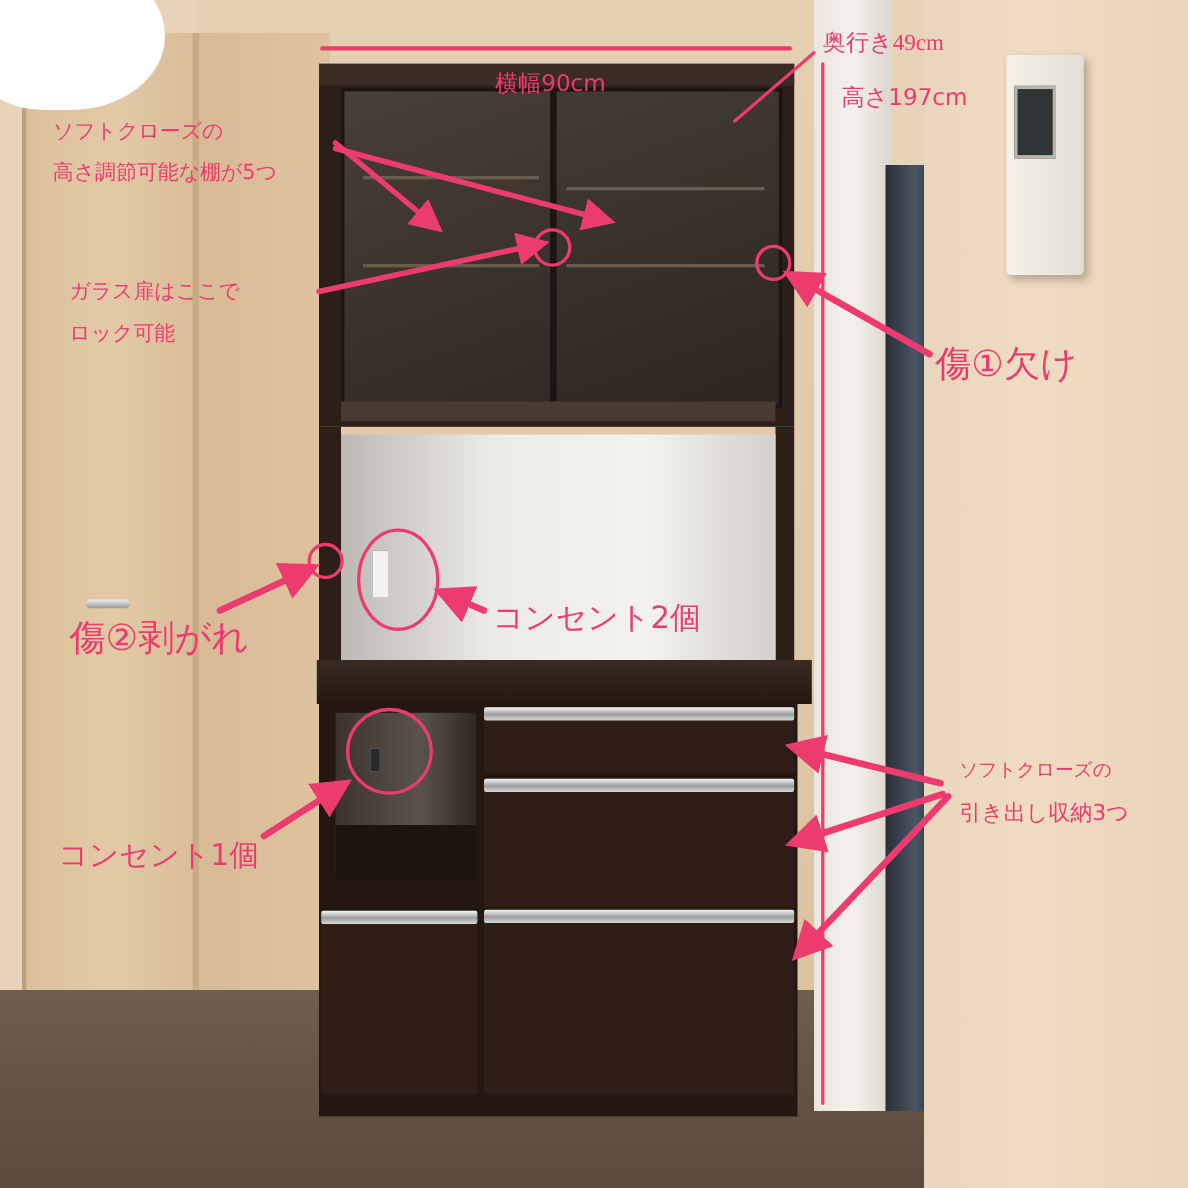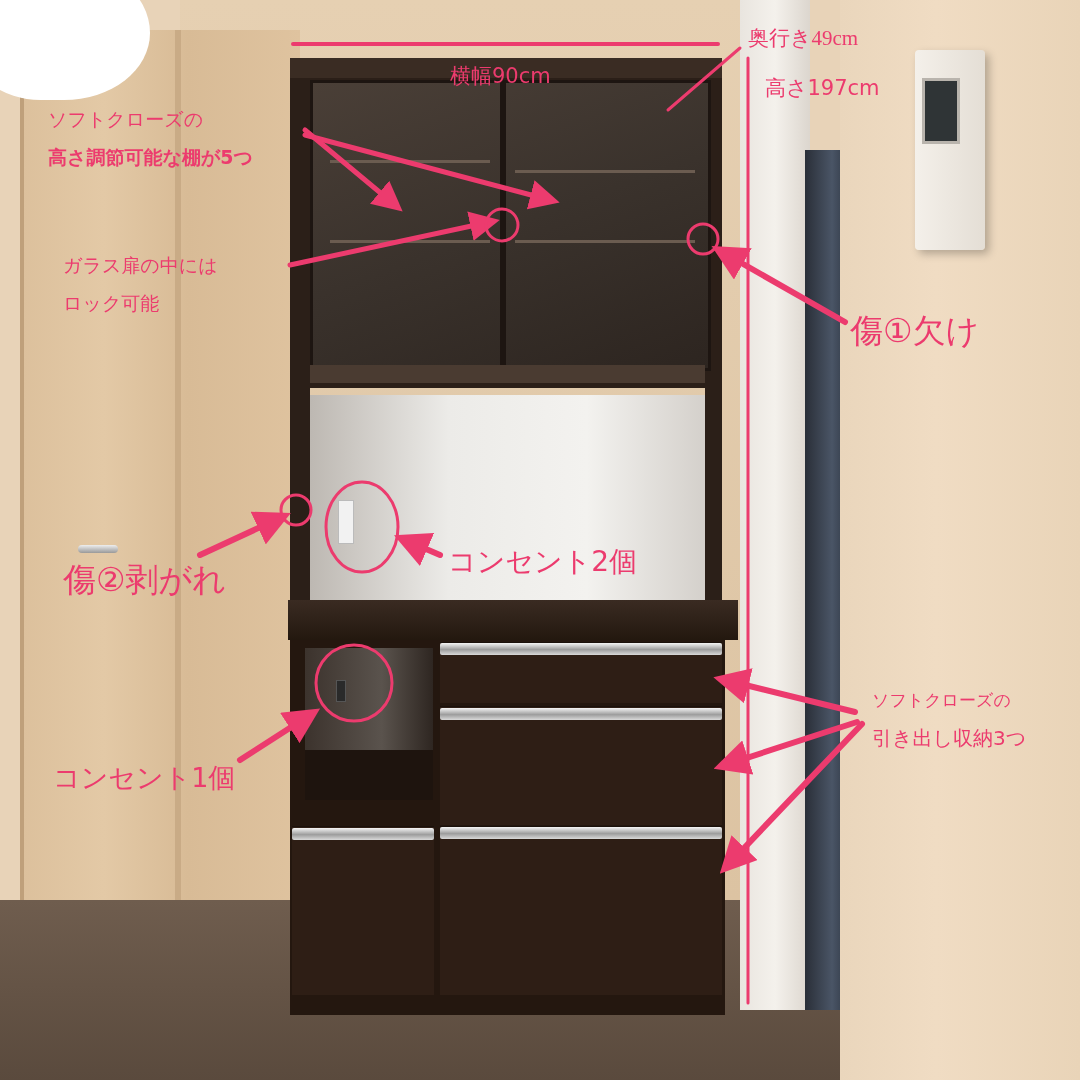--- a/index.html
+++ b/index.html
@@ -105,21 +105,21 @@
     <line x1="855" y1="712" x2="725" y2="680" stroke-width="6" marker-end="url(#ah)"></line>
     <line x1="857" y1="722" x2="725" y2="765" stroke-width="6" marker-end="url(#ah)"></line>
     <line x1="862" y1="724" x2="728" y2="865" stroke-width="6" marker-end="url(#ah)"></line>
   </g>
 </svg>
 
 <div class="abs note" style="left:450px;top:16px;font-size:21px;margin-top:48px;">横幅90cm</div>
 <div class="abs note" style="left:748px;top:26px;font-size:21px;font-family:Liberation Serif, serif;">奥行き49cm</div>
 <div class="abs note" style="left:765px;top:76px;font-size:21px;">高さ197cm</div>
 <div class="abs note" style="left:48px;top:108px;font-size:19px;">ソフトクローズの</div>
-<div class="abs note" style="left:48px;top:146px;font-size:19px;font-weight:bold;">高さ調節可能な棚が5つ</div>
-<div class="abs note" style="left:63px;top:254px;font-size:19px;">ガラス扉の中には</div>
+<div class="abs note" style="left:48px;top:146px;font-size:19px;">高さ調節可能な棚が5つ</div>
+<div class="abs note" style="left:63px;top:254px;font-size:19px;">ガラス扉はここで</div>
 <div class="abs note" style="left:63px;top:292px;font-size:19px;">ロック可能</div>
 <div class="abs note" style="left:850px;top:311px;font-size:33px;">傷①欠け</div>
 <div class="abs note" style="left:63px;top:560px;font-size:33px;">傷②剥がれ</div>
 <div class="abs note" style="left:448px;top:545px;font-size:28px;">コンセント2個</div>
 <div class="abs note" style="left:53px;top:762px;font-size:27px;">コンセント1個</div>
 <div class="abs note" style="left:872px;top:690px;font-size:17px;">ソフトクローズの</div>
 <div class="abs note" style="left:872px;top:726px;font-size:20px;">引き出し収納3つ</div>
 
 </body></html>

